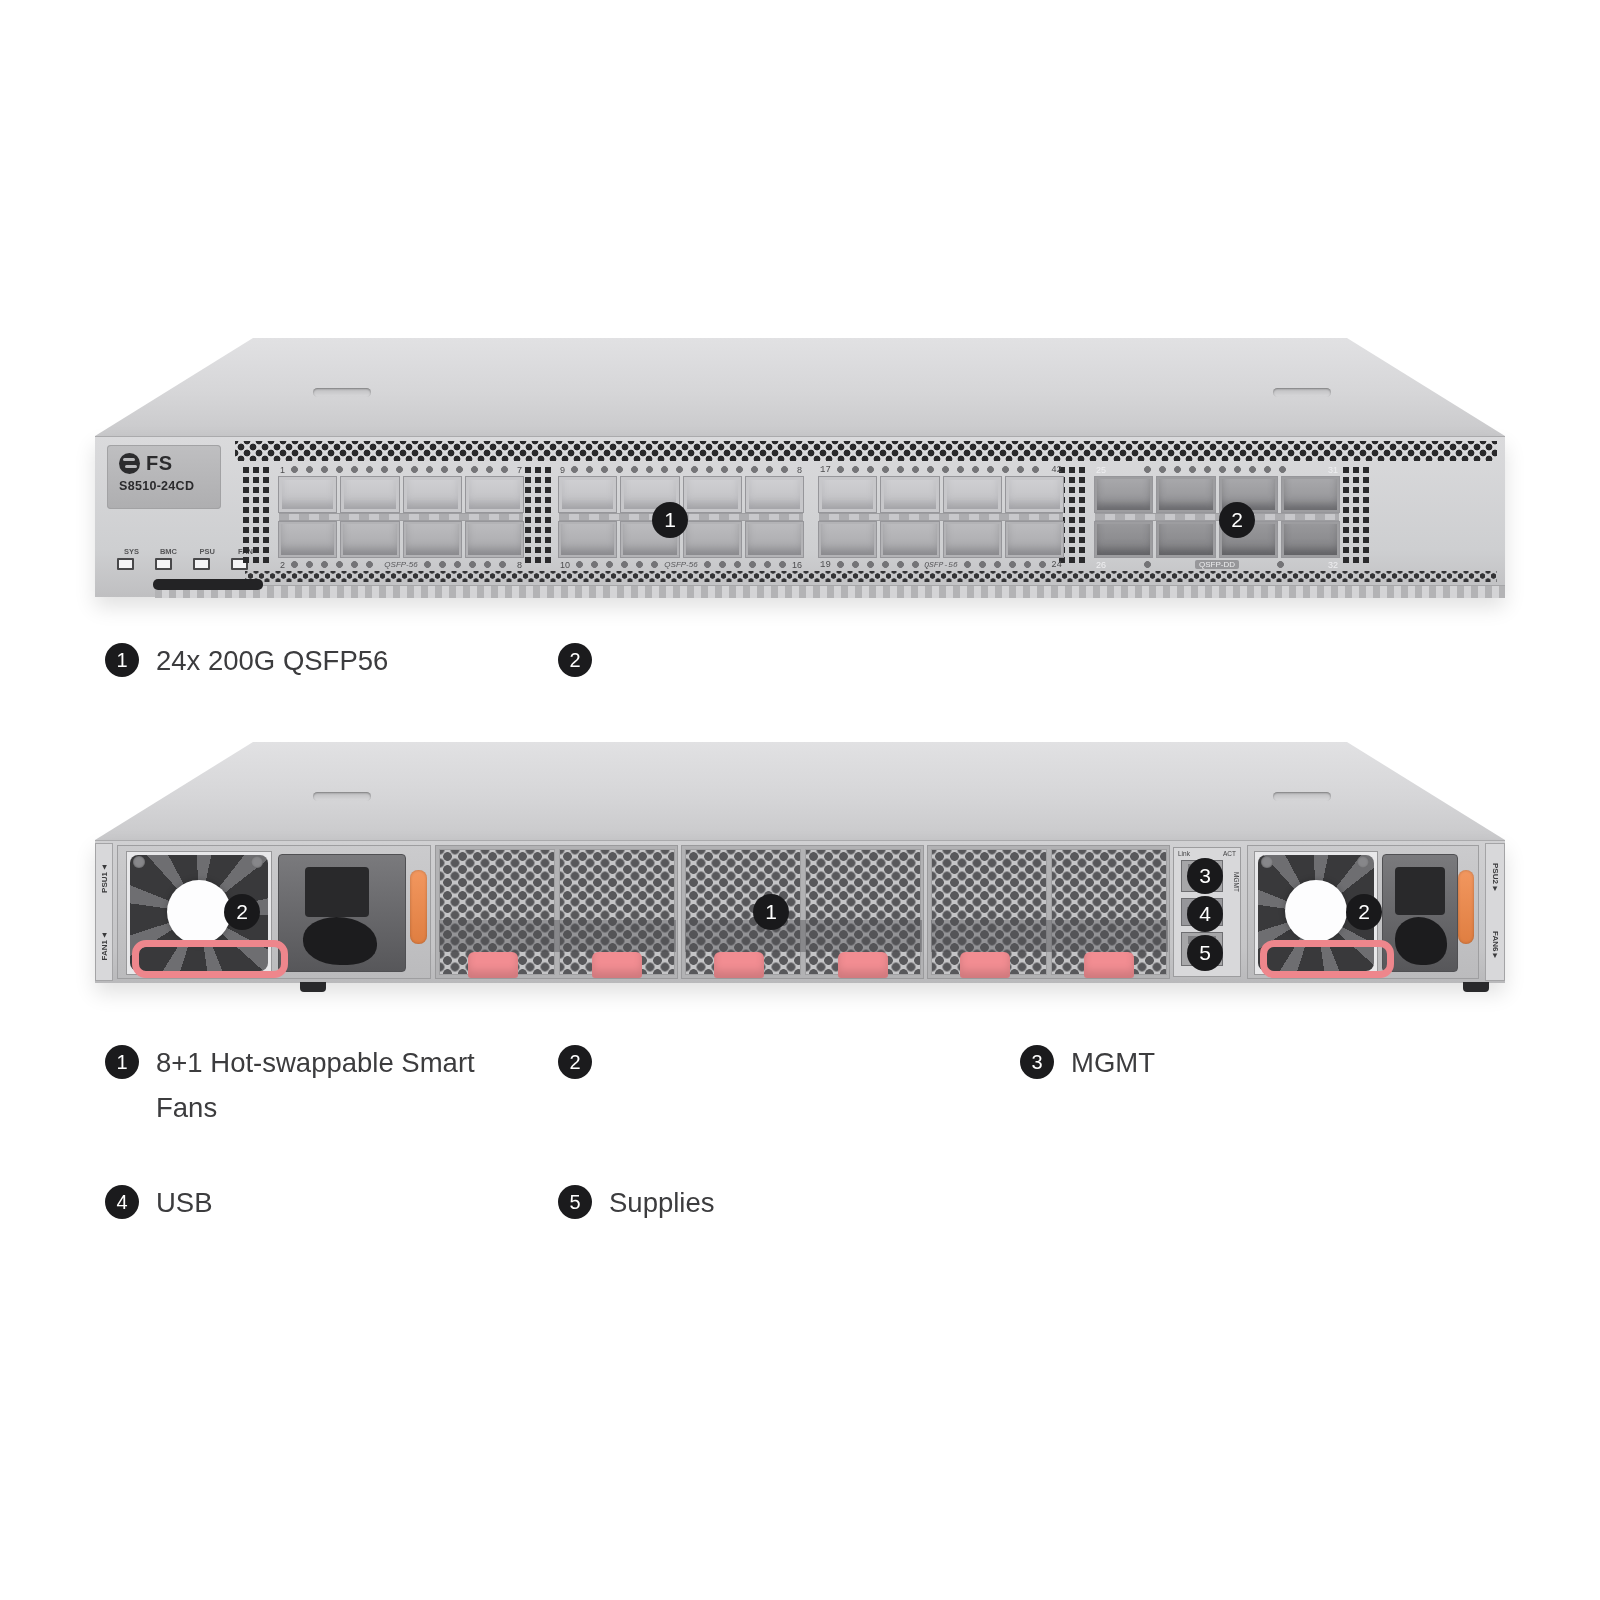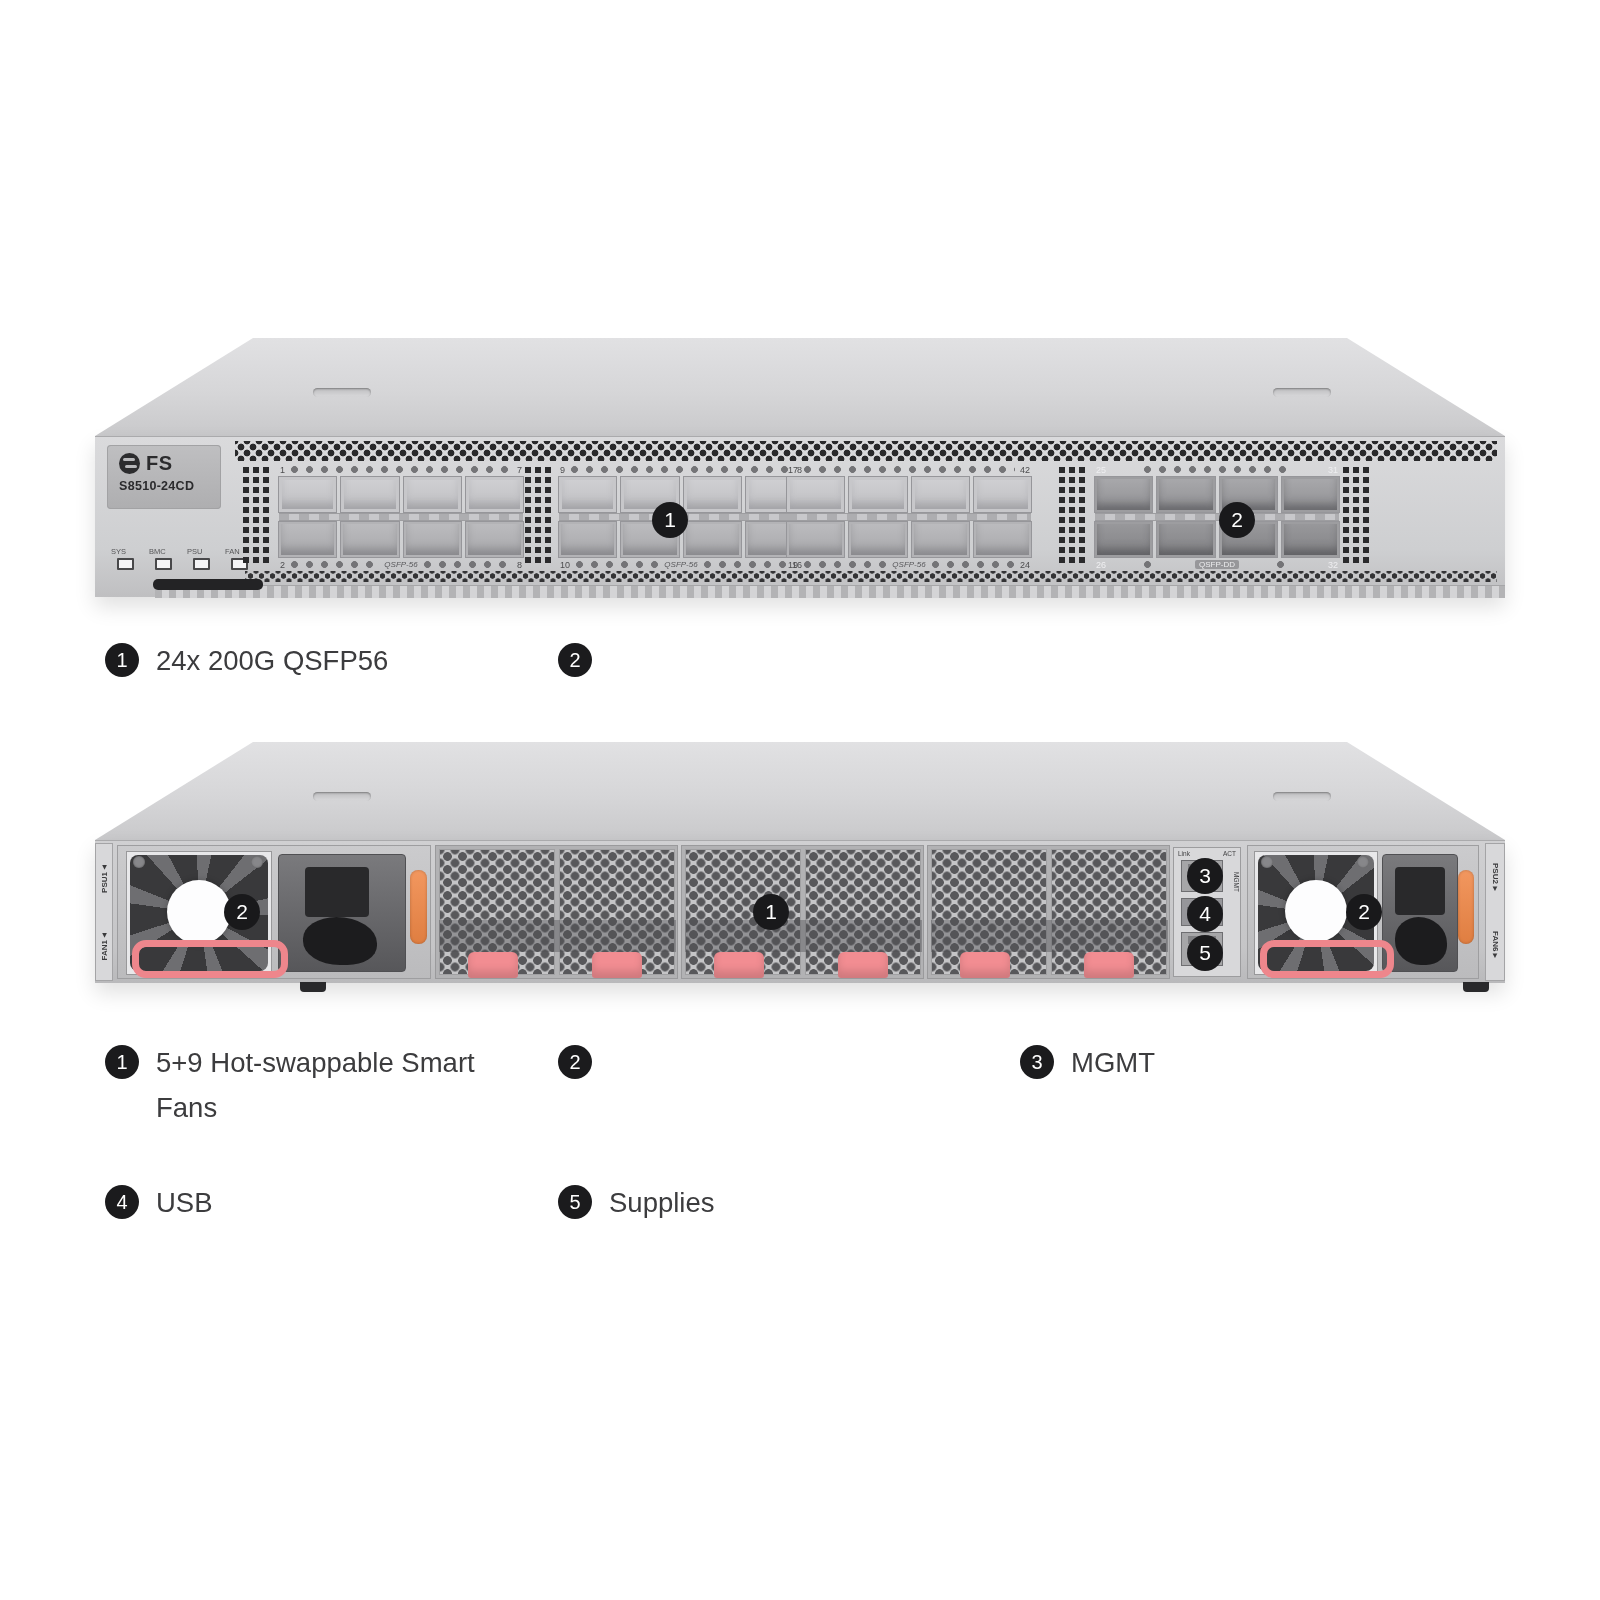--- a/index.html
+++ b/index.html
@@ -61,21 +61,21 @@
     width:21px;height:21px;border-radius:50%;background:#2c2c2e;position:relative;flex-shrink:0;
   }
   .logo-circle::before,.logo-circle::after{
     content:"";position:absolute;left:4px;height:3px;background:#b9b9bb;border-radius:2px;
   }
   .logo-circle::before{top:5px;width:12px;}
   .logo-circle::after{top:12px;width:12px;left:6px;}
   .brand{font-size:20px;font-weight:bold;color:#2b2b2d;letter-spacing:.5px;}
   .model{margin-top:4px;font-size:12.5px;font-weight:bold;color:#2b2b2d;letter-spacing:.3px;}
   .ledgrp{left:16px;top:110px;display:flex;gap:10px;}
-  .led{width:28px;text-align:left;}
+  .led{width:28px;text-align:right;font-weight:bold;}
   .led-label{font-size:7.5px;color:#565658;display:block;}
   .led-light{display:block;width:13px;height:8px;margin:2px auto 0;background:#f4f4f6;border:2px solid #48484a;border-radius:1px;}
   .darkslot{left:58px;top:142px;width:110px;height:11px;background:#232325;border-radius:5px;}
 
   
   .pgroup{top:26px;width:248px;height:106px;}
   .pg-head,.pg-foot{height:13px;display:flex;align-items:center;padding:0 3px;font-size:9px;color:#4c4c4e;}
   .dots{flex:1;margin:0 5px;height:9px;
     background-image:radial-gradient(circle at 4.5px 4.5px,#747477 3.1px,transparent 3.7px);
     background-size:15px 9px;background-repeat:repeat-x;}
@@ -235,21 +235,21 @@
         </div>
       <div class="pg-foot">
           <span>10</span>
           <span class="dots"></span>
           <span class="pg-label">QSFP-56</span>
           <span class="dots"></span>
           <span>16</span>
         </div>
     </div>
 
-    <div class="abs pgroup" style="left:690px;">
+    <div class="abs pgroup" style="left:722px;font-family:Liberation Mono, monospace;">
       <div class="pg-head">
           <span>17</span>
           <span class="dots"></span>
           <span>42</span>
         </div>
       <div class="pg-row top">
           <div class="cage"></div>
           <div class="cage"></div>
           <div class="cage"></div>
           <div class="cage"></div>
@@ -404,21 +404,21 @@
   <div class="abs marker" style="left:147px;top:170px;">2</div>
   <div class="abs marker" style="left:676px;top:170px;">1</div>
   <div class="abs marker" style="left:1110px;top:134px;">3</div>
   <div class="abs marker" style="left:1110px;top:172px;">4</div>
   <div class="abs marker" style="left:1110px;top:211px;">5</div>
   <div class="abs marker" style="left:1269px;top:170px;">2</div>
 </div>
 
 <div class="abs cap" style="left:105px;top:1040px;">
   <span class="capnum">1</span>
-  <span class="captext">5+9 Hot-swappable Smart Fans</span>
+  <span class="captext">8+1 Hot-swappable Smart Fans</span>
 </div>
 <div class="abs cap" style="left:558px;top:1040px;">
   <span class="capnum">2</span>
 </div>
 <div class="abs cap" style="left:1020px;top:1040px;">
   <span class="capnum">3</span>
   <span class="captext">MGMT</span>
 </div>
 
 <div class="abs cap" style="left:105px;top:1180px;">

